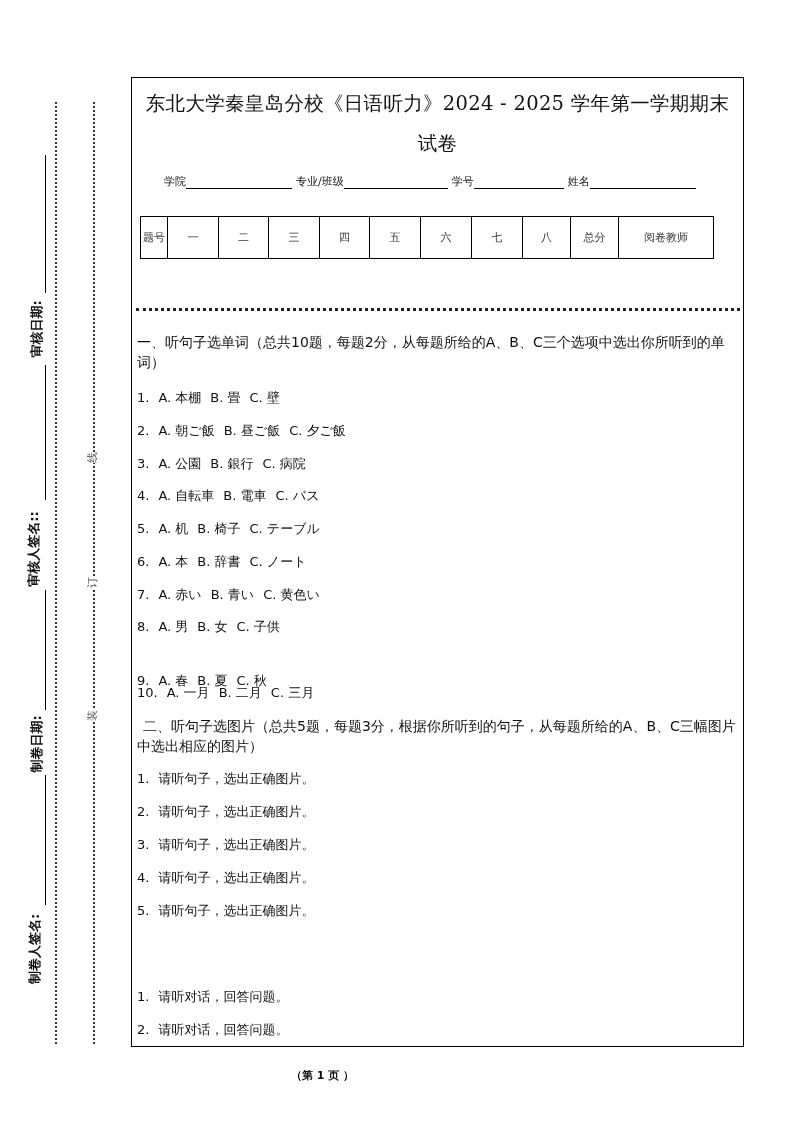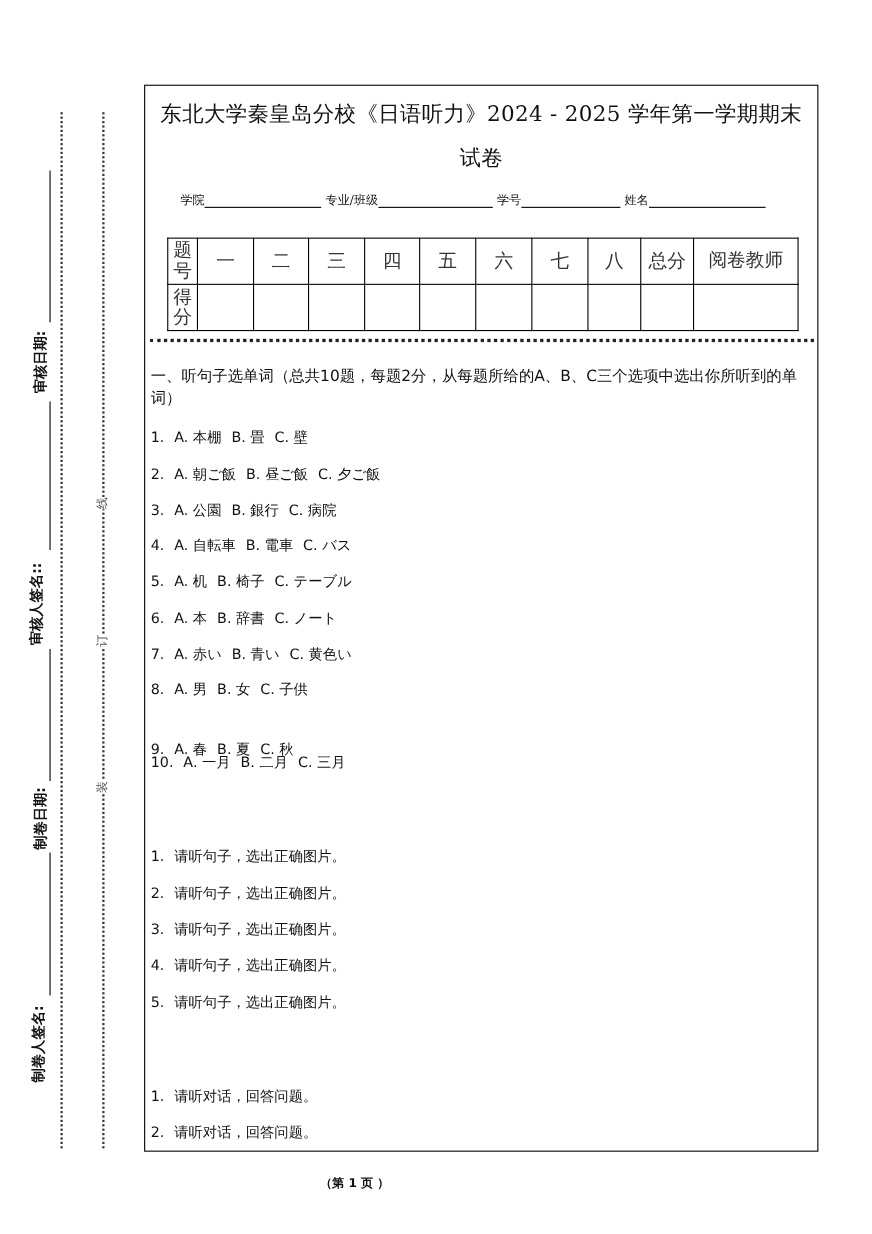--- a/index.html
+++ b/index.html
@@ -7,21 +7,21 @@
          font-family:"DejaVu Serif", serif; color:#111; }
   .frame { position:absolute; left:131px; top:77px; width:613px; height:970px;
            border:1.4px solid #000; box-sizing:border-box; }
   .title { position:absolute; left:0; width:100%; text-align:center;
            font-family:"DejaVu Serif", serif; font-size:19.5px; letter-spacing:0.3px; white-space:nowrap; }
   .title1 { top:12px; }
   .title2 { top:52px; }
   .info { position:absolute; top:96px; left:32px; font-size:11px; white-space:nowrap; display:flex; align-items:flex-end;text-align:center; }
   .info .lbl { font-size:11px; }
   .info .blank { display:inline-block; border-bottom:1px solid #000; height:12px; margin-right:4px; }
-  table.score { position:absolute; left:20px; top:138px; border-collapse:collapse; font-size:17px; }
+  table.score { position:absolute; left:8px; top:138px; border-collapse:collapse; font-size:11px; }
   table.score td { border:1px solid #000; text-align:center; vertical-align:middle; padding:0; color:#333; }
   .dots { position:absolute; left:4px; top:230px; width:604px; height:0;
           border-top:3px dotted #222; }
   .sec { position:absolute; left:5px; font-family:"DejaVu Sans", sans-serif; font-size:14px; line-height:20px; width:600px; }
   .q { position:absolute; left:5px; font-family:"DejaVu Sans", sans-serif; font-size:13px; white-space:nowrap; }
   .q span { margin-right:9px; }
   .margin-line { position:absolute; top:102px; height:942px; width:0; border-left:2.5px dotted #333; }
   .vlabel { position:absolute; font-family:"DejaVu Sans", sans-serif; font-weight:bold; font-size:13px;
             transform:rotate(-90deg); transform-origin:center; white-space:nowrap; }
   .vline { position:absolute; left:45px; width:0; border-left:1.2px solid #000; }
@@ -75,50 +75,38 @@
       <td style="width:49px;">二</td>
       <td style="width:50px;">三</td>
       <td style="width:49px;">四</td>
       <td style="width:50px;">五</td>
       <td style="width:50px;">六</td>
       <td style="width:50px;">七</td>
       <td style="width:47px;">八</td>
       <td style="width:47px;">总分</td>
       <td style="width:94px;line-height:19px;">阅卷教师</td>
     </tr>
-    <tr style="height:42px;">
-      <td style="line-height:19px;">得分</td>
-      <td></td>
-      <td></td>
-      <td></td>
-      <td></td>
-      <td></td>
-      <td></td>
-      <td></td>
-      <td></td>
-      <td></td>
-      <td></td>
-    </tr>
   </tbody>
     </table>
 
   <div class="dots"></div>
 
   <div class="sec" style="top:254px;">一、听句子选单词（总共10题，每题2分，从每题所给的A、B、C三个选项中选出你所听到的单词）</div>
   <div class="q" style="top:311px;"><span>1.</span><span>A. 本棚</span><span>B. 畳</span><span>C. 壁</span></div>
   <div class="q" style="top:344px;"><span>2.</span><span>A. 朝ご飯</span><span>B. 昼ご飯</span><span>C. 夕ご飯</span></div>
   <div class="q" style="top:377px;"><span>3.</span><span>A. 公園</span><span>B. 銀行</span><span>C. 病院</span></div>
   <div class="q" style="top:409px;"><span>4.</span><span>A. 自転車</span><span>B. 電車</span><span>C. バス</span></div>
   <div class="q" style="top:442px;"><span>5.</span><span>A. 机</span><span>B. 椅子</span><span>C. テーブル</span></div>
   <div class="q" style="top:475px;"><span>6.</span><span>A. 本</span><span>B. 辞書</span><span>C. ノート</span></div>
   <div class="q" style="top:508px;"><span>7.</span><span>A. 赤い</span><span>B. 青い</span><span>C. 黄色い</span></div>
   <div class="q" style="top:540px;"><span>8.</span><span>A. 男</span><span>B. 女</span><span>C. 子供</span></div>
   <div class="q" style="top:594px;"><span>9.</span><span>A. 春</span><span>B. 夏</span><span>C. 秋</span></div>
   <div class="q" style="top:606px;"><span>10.</span><span>A. 一月</span><span>B. 二月</span><span>C. 三月</span></div>
 
+  <div class="sec" style="top:638px;text-indent:6px;">二、听句子选图片（总共5题，每题3分，根据你所听到的句子，从每题所给的A、B、C三幅图片中选出相应的图片）</div>
   <div class="q" style="top:692px;"><span>1.</span><span>请听句子，选出正确图片。</span></div>
   <div class="q" style="top:725px;"><span>2.</span><span>请听句子，选出正确图片。</span></div>
   <div class="q" style="top:758px;"><span>3.</span><span>请听句子，选出正确图片。</span></div>
   <div class="q" style="top:791px;"><span>4.</span><span>请听句子，选出正确图片。</span></div>
   <div class="q" style="top:824px;"><span>5.</span><span>请听句子，选出正确图片。</span></div>
 
   <div class="q" style="top:910px;"><span>1.</span><span>请听对话，回答问题。</span></div>
   <div class="q" style="top:943px;"><span>2.</span><span>请听对话，回答问题。</span></div>
 </div>
 

